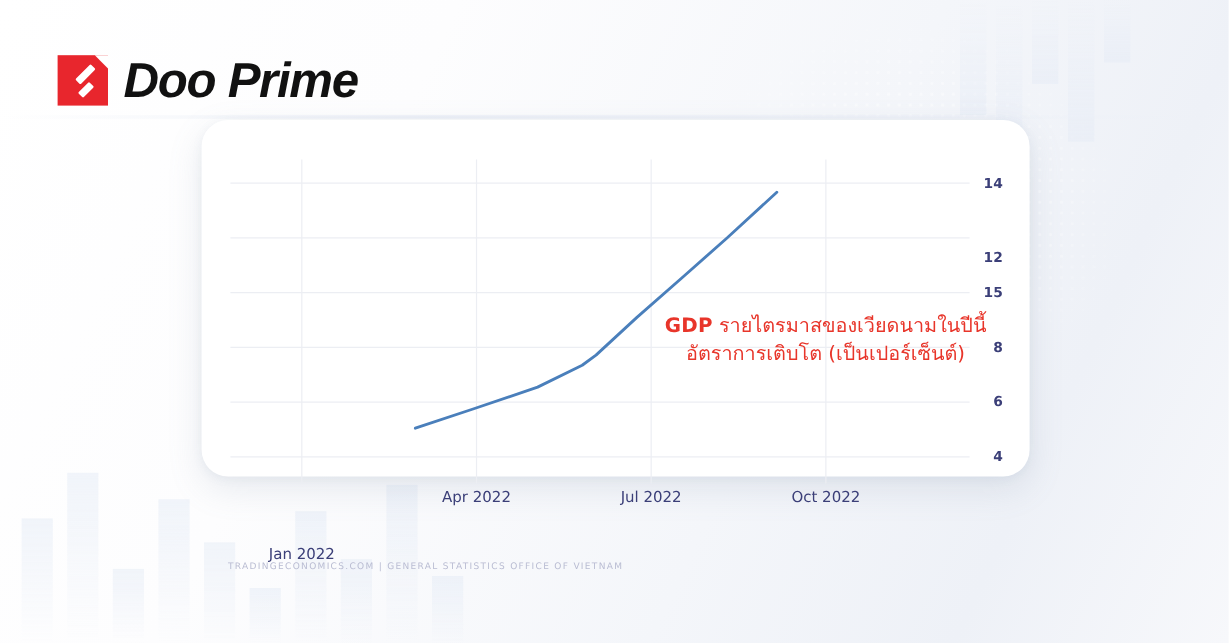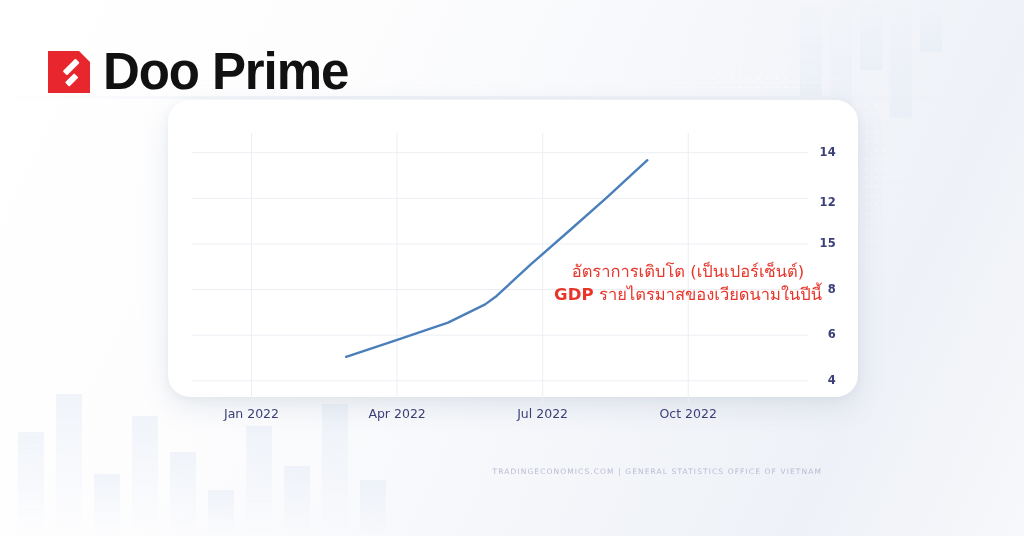--- a/index.html
+++ b/index.html
@@ -120,26 +120,27 @@
     width: 18px; height: 5.5px;
     left: 14px; top: 13px;
     transform: rotate(-45deg);
   }
   .brand-mark .s2 {
     width: 13px; height: 5.5px;
     left: 17px; top: 26px;
     transform: rotate(-45deg);
   }
   .brand-name {
-    font-size: 51px;
+    font-size: 41px;
     font-weight: bold;
     letter-spacing: -1.1px;
     color: #111111;
     line-height: 1;
     white-space: nowrap;
+    font-style: italic;
   }
 
   
   .card {
     position: absolute;
     left: 168px;
     top: 100px;
     width: 690px;
     height: 297px;
     background: #ffffff;
@@ -196,21 +197,21 @@
     text-align: center;
     font-family: "DejaVu Sans", sans-serif;
   }
   .annot .gdp { font-weight: bold; letter-spacing: .2px; }
 
   .credit {
     position: absolute;
     left: 0;
     right: 14px;
     top: 336px;
-    text-align: right;
+    text-align: left;
     font-size: 7.5px;
     letter-spacing: 1.1px;
     color: #b9bcd2;
     font-family: "DejaVu Sans", sans-serif;
     white-space: nowrap;
   }
 
   
   .copyright {
     position: absolute;
@@ -278,36 +279,36 @@
             <line x1="61.506" x2="61.506" y1="2" y2="272" stroke="#eceef3" stroke-width="1"></line>
             <line x1="207.1008" x2="207.1008" y1="2" y2="272" stroke="#eceef3" stroke-width="1"></line>
             <line x1="352.6344" x2="352.6344" y1="2" y2="272" stroke="#eceef3" stroke-width="1"></line>
             <line x1="498.22920000000005" x2="498.22920000000005" y1="2" y2="272" stroke="#eceef3" stroke-width="1"></line>
           </g>
         <path id="series-path" fill="none" stroke="#4a7fbb" stroke-width="2.4" stroke-linejoin="round" stroke-linecap="round" d="M156.12,225.81 L204.22,209.84 L258.02,191.60 L295.17,173.35 L306.67,164.91 L340.76,133.44 L379.81,99.23 L415.85,67.30 L457.35,29.21"></path>
       </svg>
 
       <div id="ytick-layer">
           <div class="ytick" style="top: 21.6842px;">14</div>
-          <div class="ytick" style="top: 72px;">12</div>
+          <div class="ytick" style="top: 84px;">12</div>
           <div class="ytick" style="top: 112.912px;">15</div>
           <div class="ytick" style="top: 158.526px;">8</div>
           <div class="ytick" style="top: 204.14px;">6</div>
           <div class="ytick" style="top: 249.754px;">4</div>
         </div>
       <div id="xtick-layer">
-          <div class="xtick" style="left: 61.506px;">Jan 2022</div>
+          <div class="xtick" style="left: 61.506px; margin-top: 48px;">Jan 2022</div>
           <div class="xtick" style="left: 207.101px;">Apr 2022</div>
           <div class="xtick" style="left: 352.634px;">Jul 2022</div>
           <div class="xtick" style="left: 498.229px; text-align: right;">Oct 2022</div>
         </div>
 
       <div class="annot">
+        <div><span class="gdp">GDP</span><span> รายไตรมาสของเวียดนามในปีนี้</span></div>
         <div>อัตราการเติบโต (เป็นเปอร์เซ็นต์)</div>
-        <div><span class="gdp">GDP</span><span> รายไตรมาสของเวียดนามในปีนี้</span></div>
       </div>
 
       <div class="credit">TRADINGECONOMICS.COM  |  GENERAL STATISTICS OFFICE OF VIETNAM</div>
     </div>
   </div>
 
 
 </div>
 
 </body></html>

